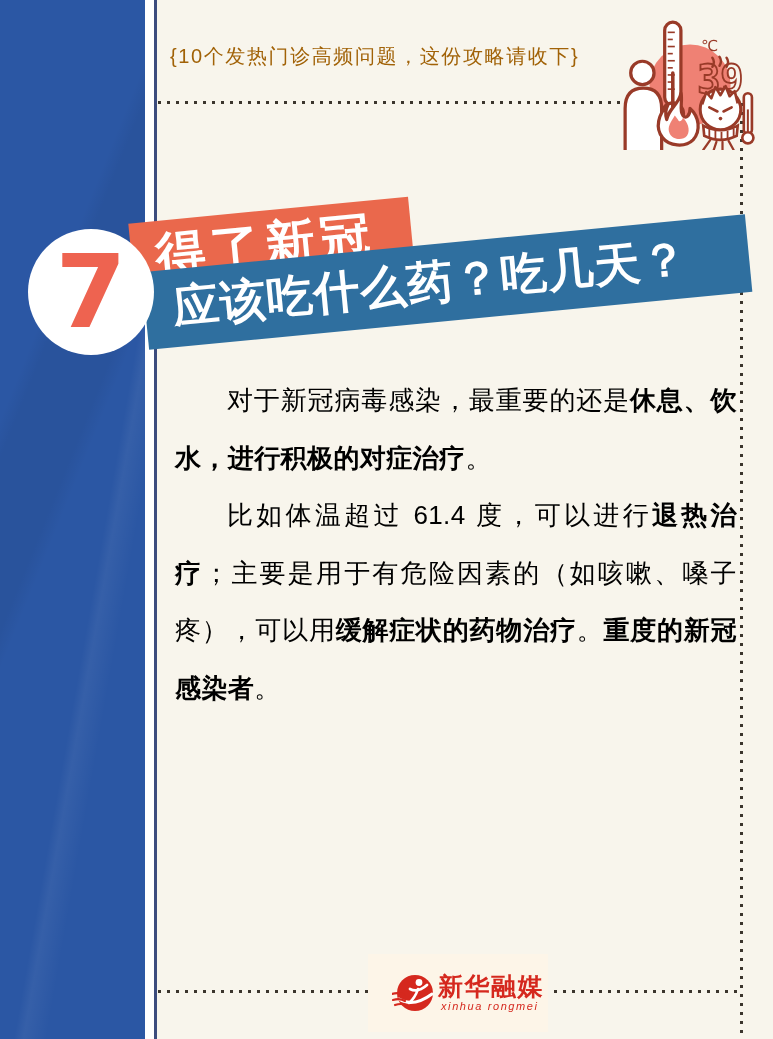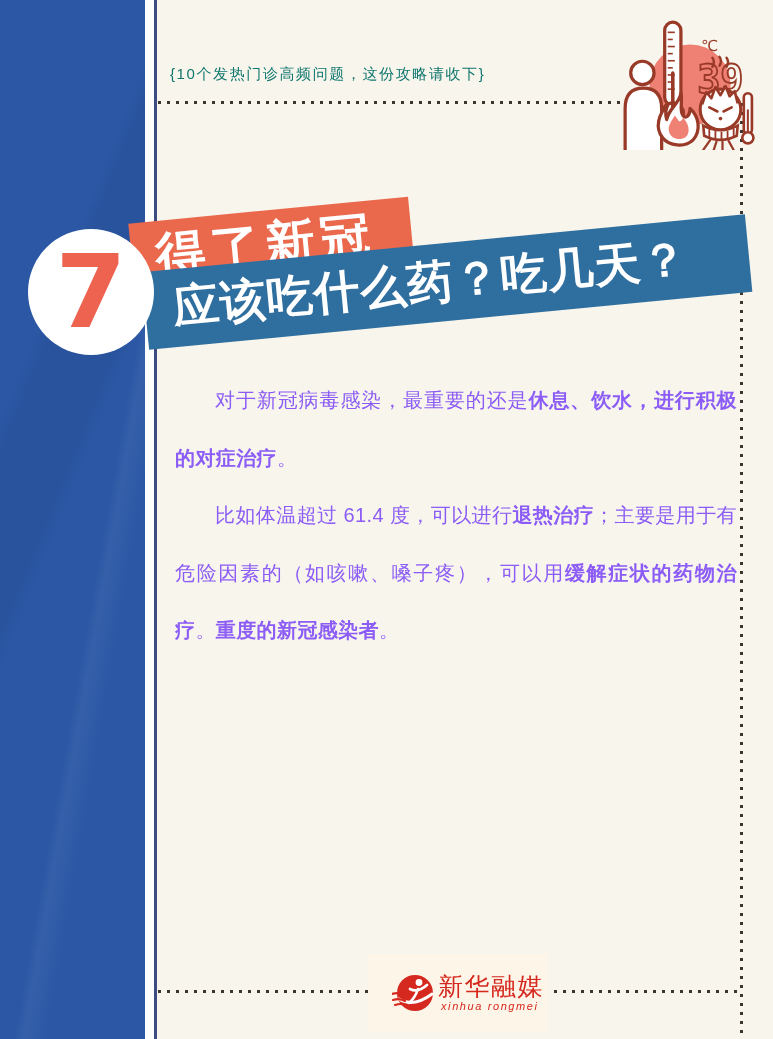--- a/index.html
+++ b/index.html
@@ -26,22 +26,22 @@
   
   .hdots{position:absolute;height:3px;
     background-image:repeating-linear-gradient(to right,#3b352d 0 3px,transparent 3px 9px);}
   .vdots{position:absolute;width:3px;
     background-image:repeating-linear-gradient(to bottom,#3b352d 0 3px,transparent 3px 9px);}
   .hdots-header{left:158px;top:101px;width:480px;}
   .vdots-right{left:740px;top:103px;height:936px;}
   .hdots-footer{left:158px;top:990px;width:584px;}
 
   .tagline{
-    position:absolute;left:170px;top:65px;width:420px;
-    font-size:15px;letter-spacing:1.6px;color:#0f766e;white-space:nowrap;
+    position:absolute;left:170px;top:43px;width:420px;
+    font-size:20px;letter-spacing:1.6px;color:#a16207;white-space:nowrap;
   }
 
   .fever-icon{position:absolute;left:616px;top:8px;width:142px;height:142px;}
 
   
   .banner{position:absolute;display:flex;align-items:center;color:#ffffff;
     font-weight:900;white-space:nowrap;}
   .banner-red{
     left:131px;top:210px;width:281px;height:70px;z-index:5;
     background:#ea684c;transform:rotate(-5.5deg);
@@ -58,32 +58,32 @@
     display:flex;align-items:center;justify-content:center;
   }
   .num-circle .num{
     font-size:102px;line-height:1;font-weight:700;color:#ee6350;
     font-family:"DejaVu Sans","Liberation Sans",sans-serif;
   }
 
   
   .article{
     position:absolute;left:175px;top:372px;width:562px;z-index:4;
-    font-size:20px;line-height:57.5px;color:#8b5cf6;
+    font-size:26px;line-height:57.5px;color:#000000;
     text-align:justify;letter-spacing:0.4px;
   }
   .article p{margin:0;text-indent:2em;}
   .article .b{font-weight:700;}
 
   
   .logo-patch{position:absolute;left:368px;top:954px;width:180px;height:78px;background:#fdf5e8;}
   .brand-icon{position:absolute;left:392px;top:972px;width:44px;height:44px;}
   .brand-cn{
     position:absolute;left:438px;top:970px;
-    font-size:25px;font-weight:400;color:#d5281e;letter-spacing:1.5px;white-space:nowrap;
+    font-size:25px;font-weight:700;color:#d5281e;letter-spacing:1.5px;white-space:nowrap;
   }
   .brand-en{
     position:absolute;left:441px;top:1000px;
     font-size:11px;color:#d5281e;letter-spacing:1.6px;font-style:italic;white-space:nowrap;
   }
 </style>
 </head>
 <body>
 
 <div id="poster">

